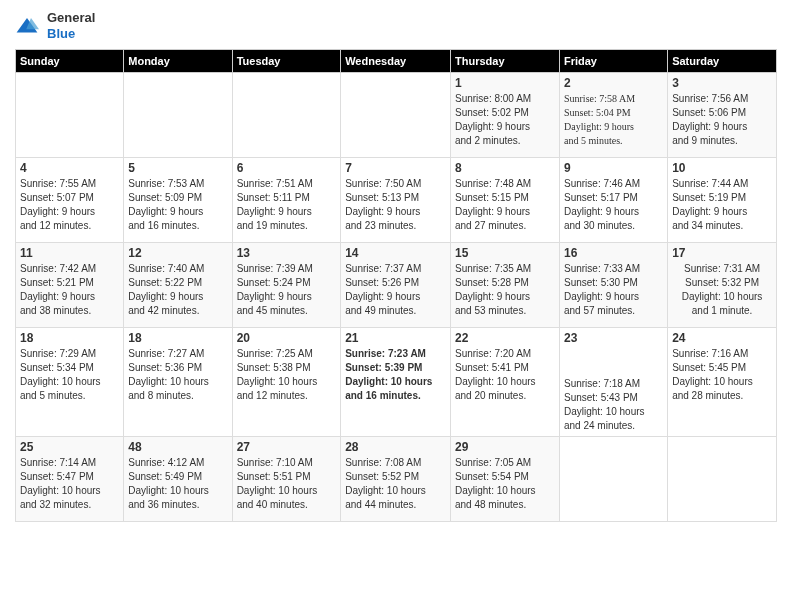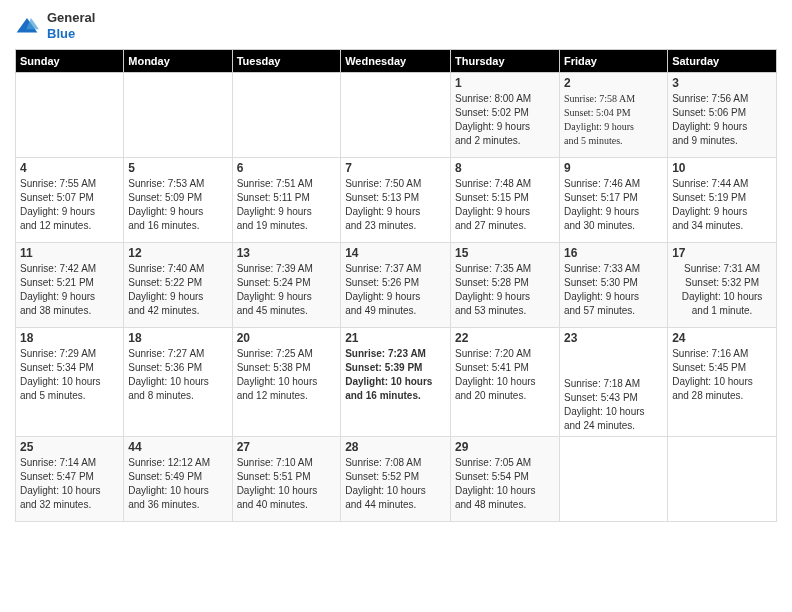--- a/index.html
+++ b/index.html
@@ -298,22 +298,22 @@
         </tr>
         <tr>
           <td>
             <span class="day-num">25</span>
             <div class="day-info" style="white-space: pre-line;">Sunrise: 7:14 AM
 Sunset: 5:47 PM
 Daylight: 10 hours
 and 32 minutes.</div>
           </td>
           <td>
-            <span class="day-num">44</span>
-            <div class="day-info" style="white-space: pre-line;">Sunrise: 12:12 AM
+            <span class="day-num">48</span>
+            <div class="day-info" style="white-space: pre-line;">Sunrise: 4:12 AM
 Sunset: 5:49 PM
 Daylight: 10 hours
 and 36 minutes.</div>
           </td>
           <td>
             <span class="day-num">27</span>
             <div class="day-info" style="white-space: pre-line;">Sunrise: 7:10 AM
 Sunset: 5:51 PM
 Daylight: 10 hours
 and 40 minutes.</div>

